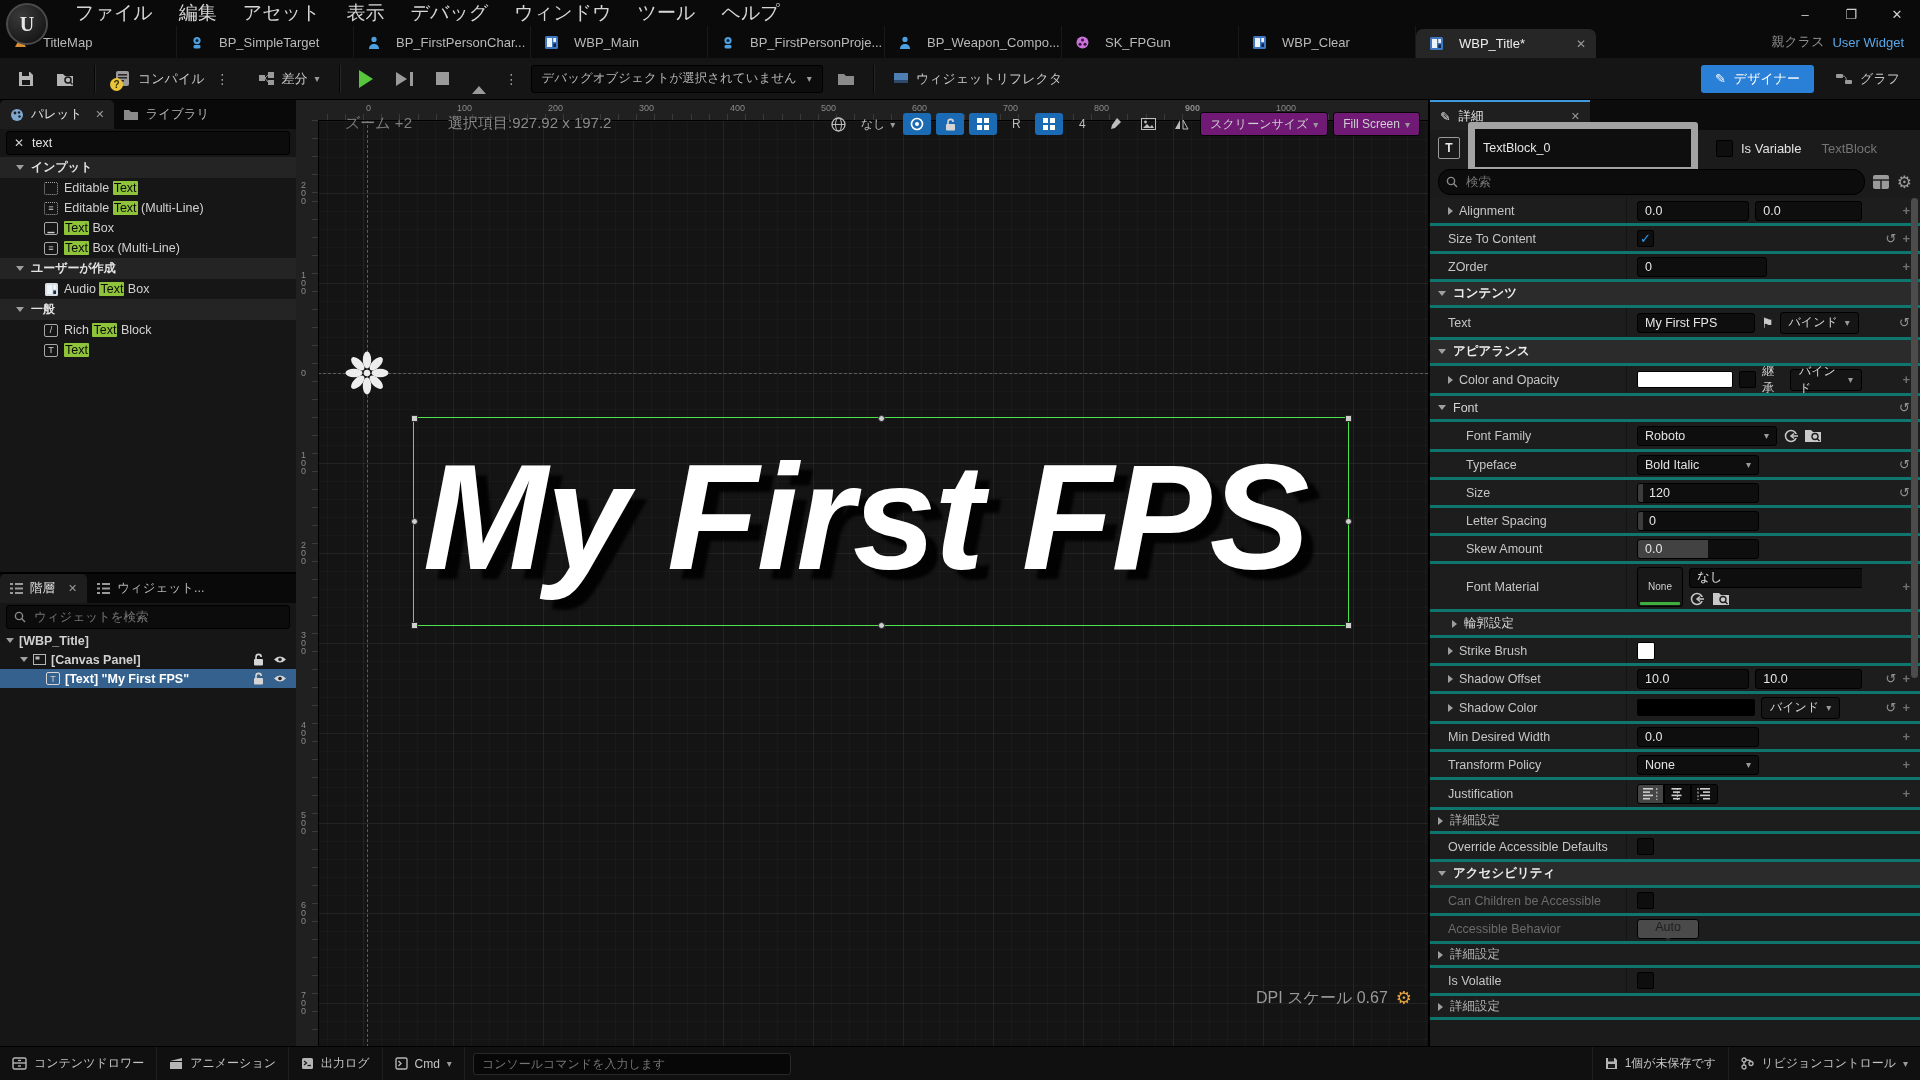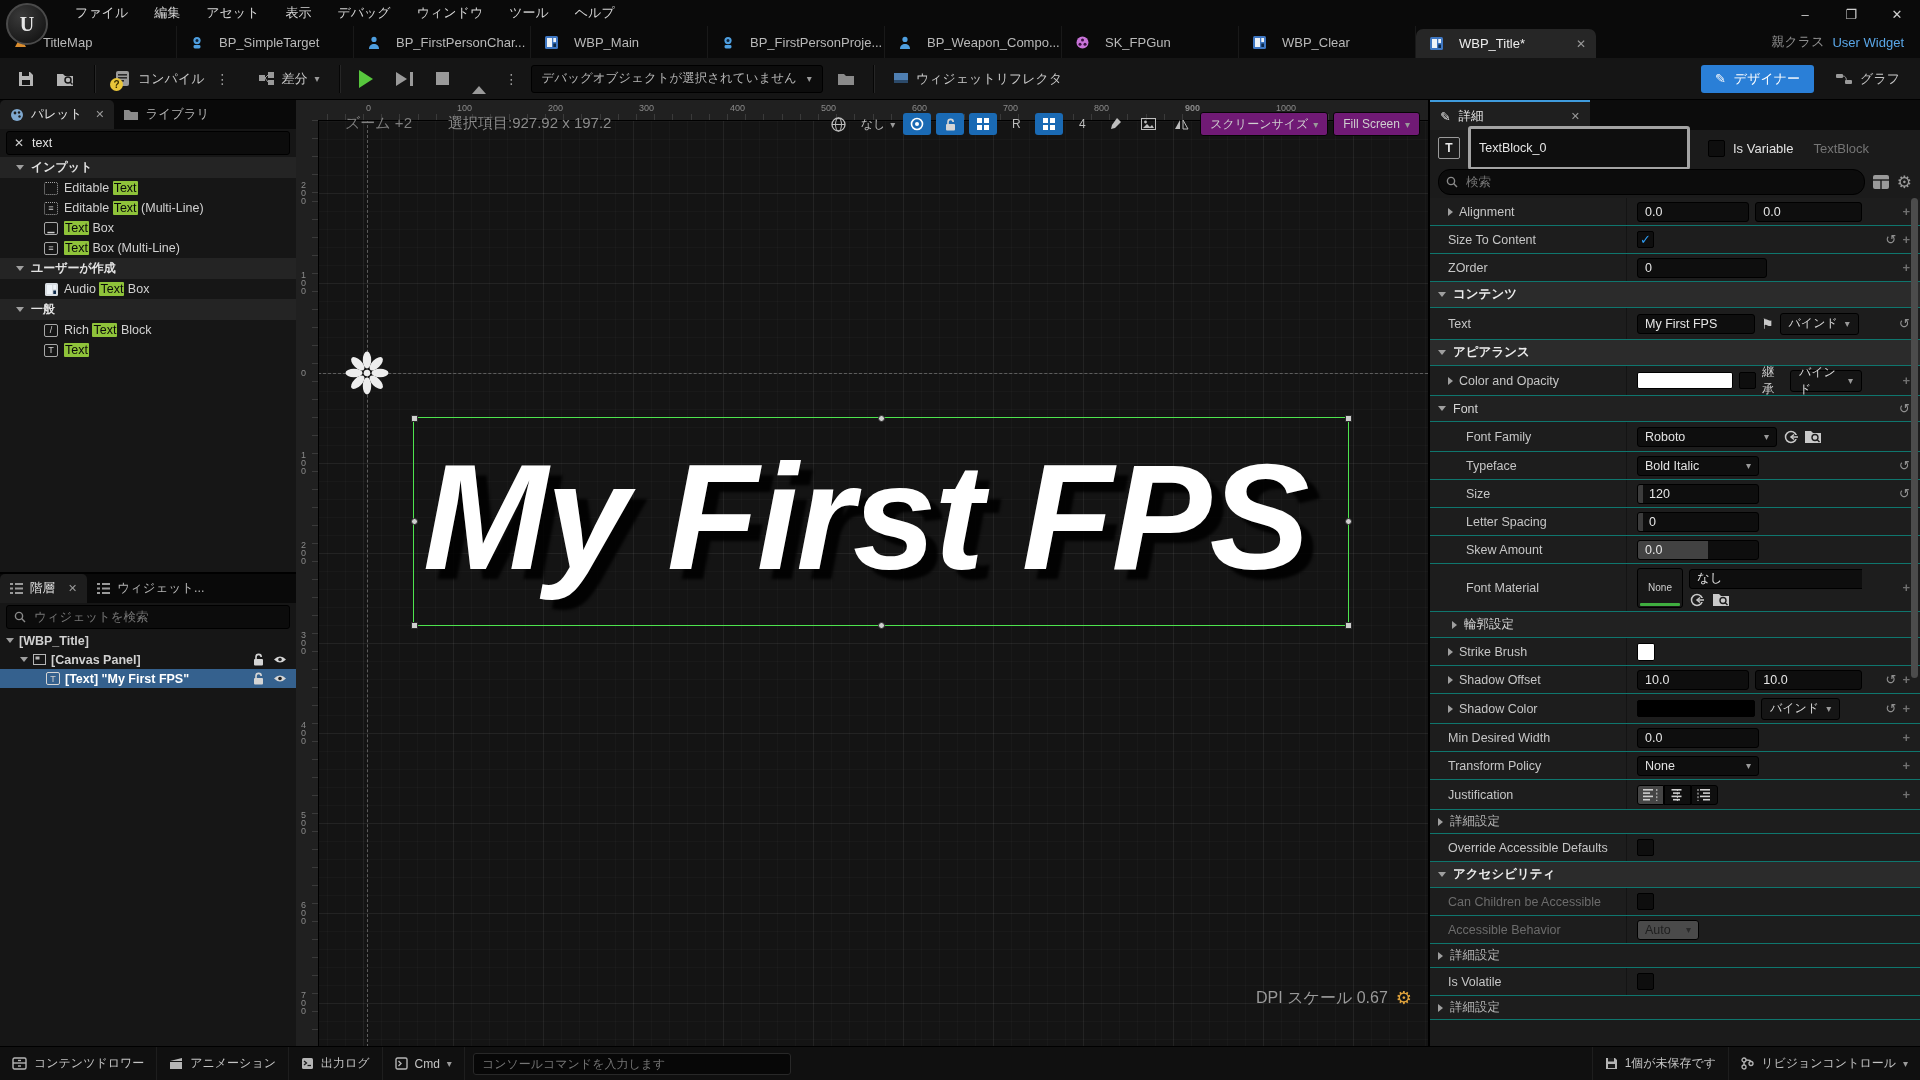--- a/index.html
+++ b/index.html
@@ -2,21 +2,21 @@
 <html><head>
 <meta charset="utf-8">
 <style>
   html,body{margin:0;padding:0;background:#000;}
   #app{position:relative;width:1920px;height:1080px;overflow:hidden;background:#0b0b0b;
        font-family:"Liberation Sans","DejaVu Sans",sans-serif;color:#c9c9c9;user-select:none;}
   .flex{display:flex;align-items:center;}
 
   
   #menubar{position:absolute;left:0;top:0;right:0;height:26px;background:#0a0a0a;display:flex;align-items:center;padding-left:62px;z-index:6;}
-  .menu-item{padding:0 13px;font-size:13px;color:#d6d6d6;height:26px;line-height:26px;}
+  .menu-item{padding:0 13px;font-size:19px;color:#d6d6d6;height:26px;line-height:26px;}
   #logo{position:absolute;left:6px;top:3px;width:38px;height:38px;border-radius:50%;background:radial-gradient(circle at 35% 30%,#3a3a3a,#0d0d0d);border:2px solid #4a4a4a;z-index:9;
         display:flex;align-items:center;justify-content:center;color:#e6e6e6;font-size:20px;font-weight:bold;font-family:"Liberation Serif",serif;}
   #winbtns{position:absolute;right:0;top:0;height:28px;display:flex;z-index:9;}
   .winbtn{width:46px;height:28px;display:flex;align-items:center;justify-content:center;color:#cfcfcf;font-size:13px;}
 
   
   #tabbar{position:absolute;left:0;top:26px;right:0;height:32px;background:#0a0a0a;display:flex;align-items:stretch;z-index:5;}
   .atab{flex:0 0 auto;width:177px;display:flex;align-items:center;gap:16px;padding-left:14px;border-right:1px solid #191919;font-size:13px;color:#b9b9b9;box-sizing:border-box;overflow:hidden;white-space:nowrap;}
   .atab.active{background:#262626;border-radius:7px 7px 0 0;margin-top:3px;color:#ededed;border-right:none;width:180px;position:relative;}
   .atab .close{margin-left:auto;margin-right:10px;color:#9a9a9a;font-size:12px;}
@@ -99,38 +99,38 @@
   #dpi{position:absolute;right:16px;bottom:38px;z-index:3;color:#9a9a9a;font-size:16px;display:flex;align-items:center;gap:8px;}
   #dpi .gear{color:#e0a33c;font-size:18px;}
 
   
   #details{position:absolute;left:1428px;top:100px;right:0;bottom:33px;background:#1b1b1b;border-left:2px solid #000;display:flex;flex-direction:column;box-sizing:border-box;}
   #dtabs{height:30px;background:#0c0c0c;display:flex;flex:none;}
   #dtab{width:160px;background:#1f1f1f;border-top:2px solid #3f9bdc;display:flex;align-items:center;gap:8px;padding:0 10px;font-size:12.5px;color:#e3e3e3;box-sizing:border-box;}
   #dtab .close{margin-left:auto;color:#9a9a9a;font-size:11px;}
   #dname{height:36px;display:flex;align-items:center;gap:8px;padding:0 8px;flex:none;}
   .tbox{width:20px;height:20px;border:1px solid #9a9a9a;border-radius:2px;display:flex;align-items:center;justify-content:center;font-size:12px;color:#e8e8e8;font-weight:bold;flex:none;}
-  #namefield{width:200px;height:22px;background:#0e0e0e;border:3px solid #a3a3a3;border-radius:3px;color:#e6e6e6;font-size:12.5px;padding:8px 8px;display:flex;align-items:center;}
+  #namefield{width:200px;height:22px;background:#0e0e0e;border:7px solid #a3a3a3;border-radius:3px;color:#e6e6e6;font-size:12.5px;padding:8px 8px;display:flex;align-items:center;}
   #dsearch{height:32px;display:flex;align-items:center;gap:8px;padding:0 8px;flex:none;}
   #drows{flex:1;overflow:hidden;position:relative;}
-  .drow{display:flex;align-items:center;height:28px;border-bottom:1px solid #0f766e;background:#1d1d1d;box-sizing:border-box;}
+  .drow{display:flex;align-items:center;height:28px;border-bottom:3px solid #0f766e;background:#1d1d1d;box-sizing:border-box;}
   .drow.sect{height:26px;background:#2b2b2b;font-weight:bold;color:#ececec;font-size:12.5px;gap:7px;padding-left:8px;}
   .drow.subh{height:26px;background:#212121;gap:7px;padding-left:8px;color:#d5d5d5;font-size:12.5px;}
   .drow.adv{height:24px;gap:7px;padding-left:8px;color:#b3b3b3;font-size:12.5px;}
   .dlabel{width:196px;flex:none;display:flex;align-items:center;gap:6px;padding-left:18px;font-size:12.5px;color:#c6c6c6;box-sizing:border-box;overflow:hidden;white-space:nowrap;}
   .dlabel.sub{padding-left:36px;}
   .dlabel.gray{color:#6c6c6c;}
   .dvals{flex:1;height:100%;display:flex;align-items:center;gap:6px;padding-left:10px;border-left:1px solid #141414;overflow:hidden;}
   .dright{width:48px;flex:none;display:flex;gap:6px;justify-content:flex-end;padding-right:10px;color:#8a8a8a;font-size:13px;align-items:center;}
   .fld{height:20px;background:#0e0e0e;border:1px solid #000;border-radius:3px;color:#e6e6e6;font-size:12.5px;display:flex;align-items:center;padding:0 7px;box-sizing:border-box;position:relative;overflow:hidden;}
   .fld.grab::before{content:"";position:absolute;left:0;top:0;bottom:0;width:5px;background:#3c3c3c;}
   .fld.grab{padding-left:11px;}
   .slider{background:linear-gradient(90deg,#424242 0 58%,#0e0e0e 58%);}
   .drop{height:20px;background:#0e0e0e;border:1px solid #000;border-radius:3px;color:#e2e2e2;font-size:12.5px;display:flex;align-items:center;justify-content:space-between;padding:0 7px;box-sizing:border-box;}
-  .drop.gray{background:#4a4a4a;color:#1e1e1e;}
+  .drop.gray{background:#4a4a4a;color:#1e1e1e;flex-direction:column;}
   .drop.gray .caret{color:#2a2a2a;}
   .chk{width:15px;height:15px;background:#0e0e0e;border:1px solid #000;border-radius:2px;display:flex;align-items:center;justify-content:center;flex:none;}
   .chk.on{color:#2f9df4;font-size:13px;font-weight:bold;}
   .swatch{border:1px solid #000;border-radius:2px;height:17px;box-sizing:border-box;flex:none;}
   .bindbtn{height:20px;background:#151515;border:1px solid #000;border-radius:3px;color:#d8d8d8;font-size:12px;display:flex;align-items:center;gap:7px;padding:0 8px;}
   .thumb{width:46px;height:40px;background:#181818;border:1px solid #000;border-radius:3px;position:relative;display:flex;align-items:center;justify-content:center;font-size:10px;color:#cfcfcf;flex:none;box-sizing:border-box;}
   .thumb::after{content:"";position:absolute;left:2px;right:2px;bottom:1px;height:3px;background:#3fae3f;border-radius:1px;}
   .matstack{display:flex;flex-direction:column;gap:4px;}
   .matstack .icons{display:flex;gap:8px;color:#c9c9c9;align-items:center;}
   .jbtn{width:27px;height:20px;background:#0f0f0f;border:1px solid #000;display:flex;align-items:center;justify-content:center;box-sizing:border-box;}

